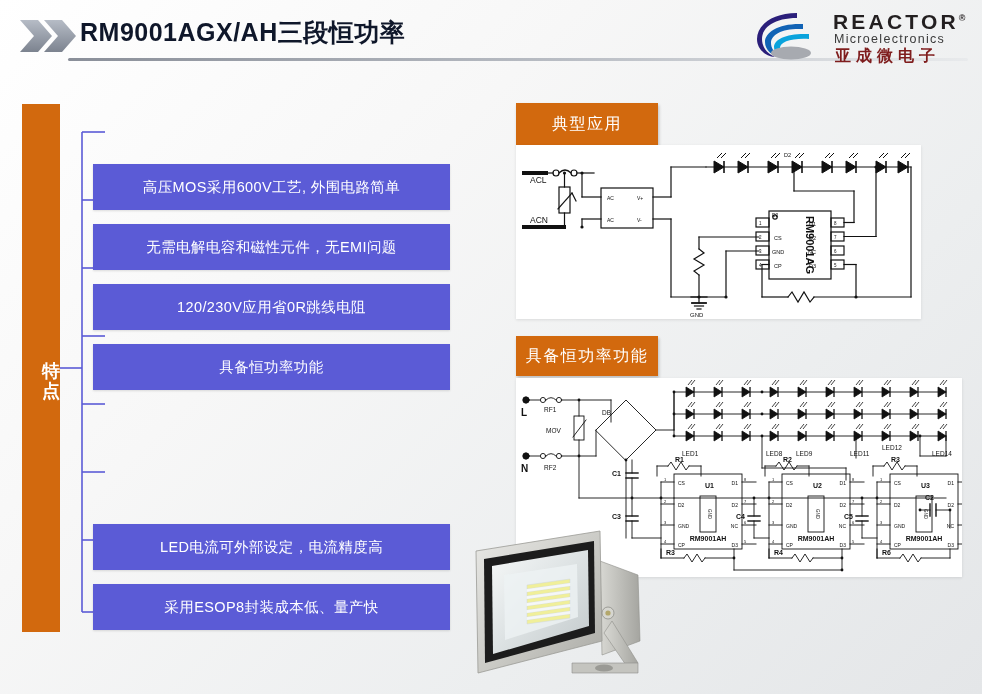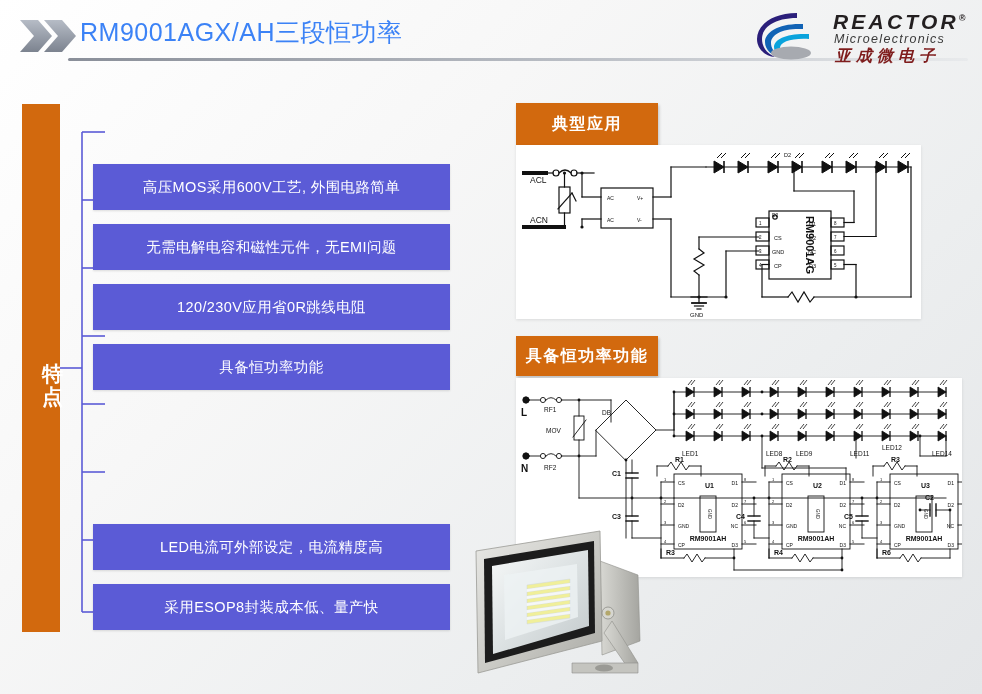--- a/index.html
+++ b/index.html
@@ -10,29 +10,29 @@
     position: relative;
   }
 
   
   #header {
     position:absolute; left:0; top:0; width:982px; height:72px;
   }
   #chevrons { position:absolute; left:18px; top:16px; width:62px; height:40px; }
   #title-text {
     position:absolute; left:80px; top:16px;
-    font-size:25px; font-weight:normal; color:#3b82f6;
+    font-size:25px; font-weight:bold; color:#0f172a;
     letter-spacing:0.5px; white-space:nowrap;
   }
   #title-rule {
     position:absolute; left:68px; top:58px; width:900px; height:3px;
     background: linear-gradient(to right, #8a8f99 0%, #b9bdc4 55%, #e8eaec 100%);
     border-radius:2px;
   }
-  #logo { position:absolute; right:14px; top:4px; width:215px; height:62px;font-style:italic; }
+  #logo { position:absolute; right:14px; top:4px; width:215px; height:62px; }
   #logo-swirl { position:absolute; left:0; top:5px; width:78px; height:52px; }
   #logo-reactor {
     position:absolute; left:80px; top:6px;
     font-size:21px; font-weight:bold; letter-spacing:3.2px; color:#231f20;
     white-space:nowrap;
   }
   #logo-reg { font-size:9px; vertical-align:super; letter-spacing:0; }
   #logo-micro {
     position:absolute; left:81px; top:28px;
     font-size:12.5px; letter-spacing:1.3px; color:#3a3a3a; white-space:nowrap;
@@ -43,37 +43,37 @@
   }
 
   
   #left-panel { position:absolute; left:0; top:96px; width:500px; height:560px; }
   #feature-spine {
     position:absolute; left:22px; top:8px; width:38px; height:528px;
     background:#D2690E;
   }
   #feature-spine-label {
     position:absolute; left:0; width:38px; top:258px;
-    text-align:center; color:#ffffff; font-size:21px; font-weight:bold;
+    text-align:center; color:#ffffff; font-size:18px; font-weight:bold;
     letter-spacing:2px; line-height:1.1;padding-left:20px;
   }
   #connector-svg { position:absolute; left:60px; top:0; width:45px; height:560px; }
   .feature-box {
     position:absolute; left:93px; width:357px; height:46px;
     background:#5B5BD6; color:#ffffff;
     display:flex; align-items:center; justify-content:center;
     font-size:14.5px; letter-spacing:0.4px; text-align:center;
     box-shadow: 0 1px 2px rgba(0,0,0,0.12);
   }
 
   
   .section-chip {
     position:absolute; background:#D2690E; color:#fff;
     display:flex; align-items:center; justify-content:center;
-    font-size:16px; font-weight:bold; letter-spacing:1.5px;
+    font-size:16px; font-weight:normal; letter-spacing:1.5px;
     box-shadow:1px 2px 3px rgba(0,0,0,0.22);
   }
   #chip-typical { left:516px; top:103px; width:142px; height:42px; }
   #chip-parallel { left:516px; top:336px; width:142px; height:40px; }
 
   .diagram-card {
     position:absolute; background:#ffffff;
     box-shadow:0 1px 3px rgba(0,0,0,0.10);
   }
   #diagram1-card { left:516px; top:145px; width:405px; height:174px; }

